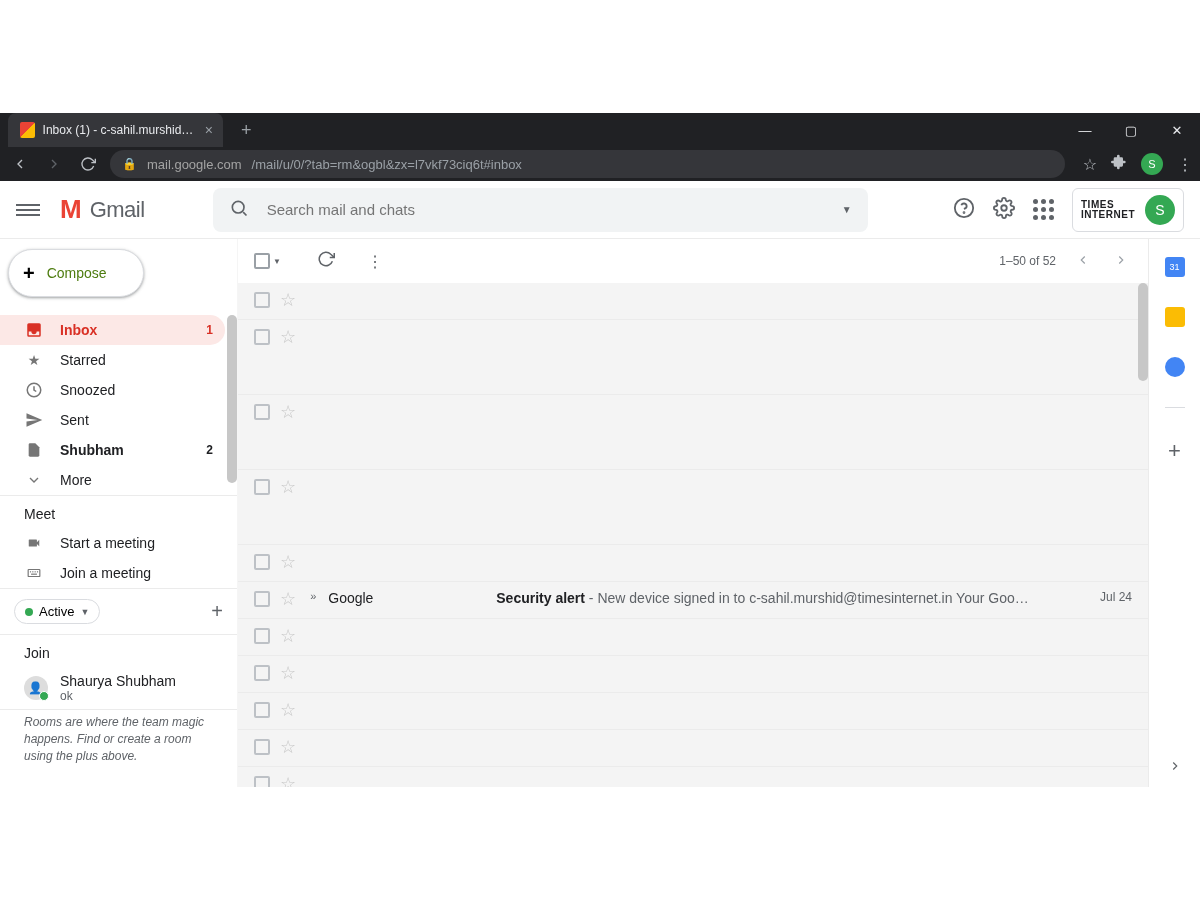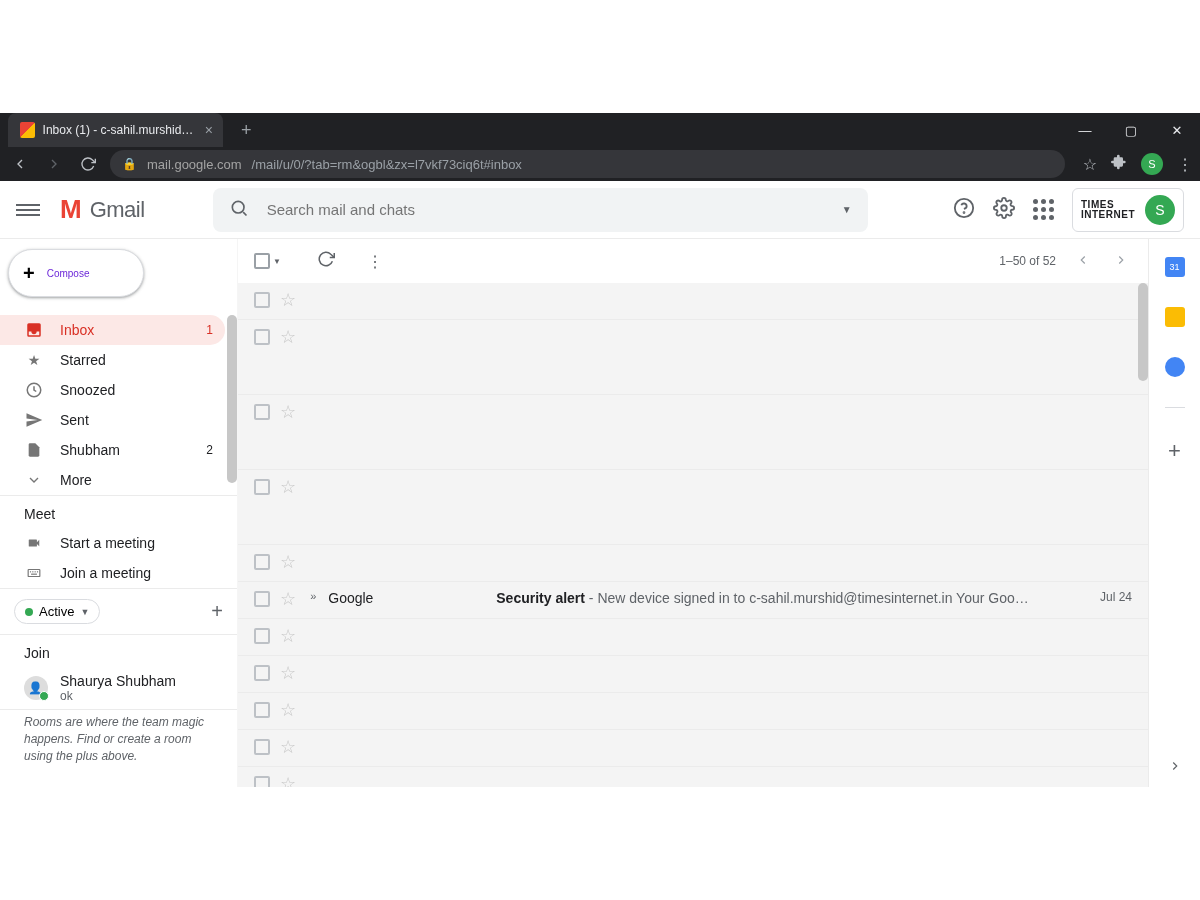--- a/index.html
+++ b/index.html
@@ -48,28 +48,28 @@
 .org-badge{border:1px solid #dadce0;border-radius:6px;padding:6px 8px;display:flex;align-items:center;gap:10px;}
 .org-txt{font-size:10px;font-weight:bold;color:#202124;line-height:1;letter-spacing:0.5px;}
 .avatar{width:30px;height:30px;border-radius:50%;background:#34a853;color:#fff;font-size:14px;display:flex;align-items:center;justify-content:center;}
 
 
 .gm-body{display:flex;height:548px;background:#fff;}
 .sidebar{width:238px;flex-shrink:0;border-right:1px solid rgba(0,0,0,0.04);overflow:hidden;}
 .compose-wrap{padding:10px 8px 18px;}
 .compose{height:48px;width:136px;background:#fff;border:1px solid #dadce0;border-radius:24px;box-shadow:0 1px 2px rgba(60,64,67,.3),0 1px 3px 1px rgba(60,64,67,.15);display:flex;align-items:center;padding:0 20px 0 14px;gap:12px;cursor:pointer;}
 .compose-plus{font-size:20px;font-weight:bold;}
-.compose-txt{font-size:10px;color:#6d28d9;}
+.compose-txt{font-size:14px;color:#4d7c0f;}
 .nav-item{height:30px;display:flex;align-items:center;padding:0 12px 0 24px;font-size:14px;color:#202124;cursor:pointer;border-top-right-radius:15px;border-bottom-right-radius:15px;margin-right:12px;}
 .nav-item.active{background:#fce8e6;color:#d93025;font-weight:bold;}
 .nav-ic{width:20px;margin-right:16px;color:#767676;display:flex;align-items:center;justify-content:center;}
 .nav-item.active .nav-ic{color:#d93025;}
 .nav-label{flex:1;}
 .nav-count{font-size:12px;}
-.nav-item.bold{font-weight:normal;}
+.nav-item.bold{font-weight:bold;}
 .section-hdr{font-size:14px;font-weight:400;color:#202124;padding:10px 0 6px 24px;}
 .status-row{display:flex;align-items:center;padding:10px 14px;gap:10px;}
 .status-pill{border:1px solid #dadce0;border-radius:14px;padding:4px 10px;display:flex;align-items:center;gap:6px;cursor:pointer;font-size:13px;}
 .status-dot{width:8px;height:8px;border-radius:50%;background:#34a853;}
 .status-plus{margin-left:auto;font-size:20px;color:#5f6368;cursor:pointer;}
 .chat-contact{display:flex;align-items:center;padding:6px 24px;gap:12px;cursor:pointer;}
 .chat-av{width:24px;height:24px;border-radius:50%;background:#ddd;position:relative;display:flex;align-items:center;justify-content:center;font-size:12px;}
 .chat-av::after{content:'';position:absolute;bottom:-1px;right:-1px;width:8px;height:8px;border-radius:50%;background:#34a853;border:1px solid #fff;}
 .chat-name{font-size:14px;color:#202124;}
 .chat-msg{font-size:12px;color:#5f6368;}

